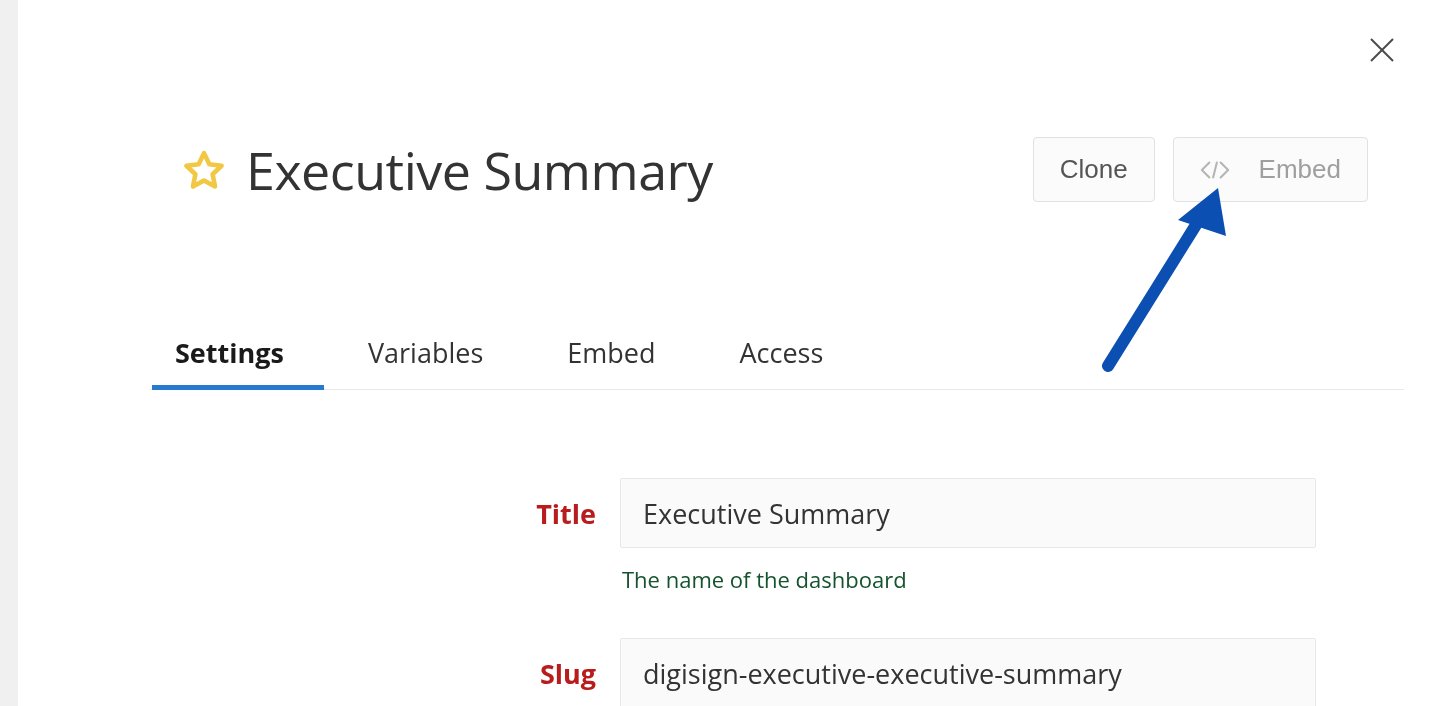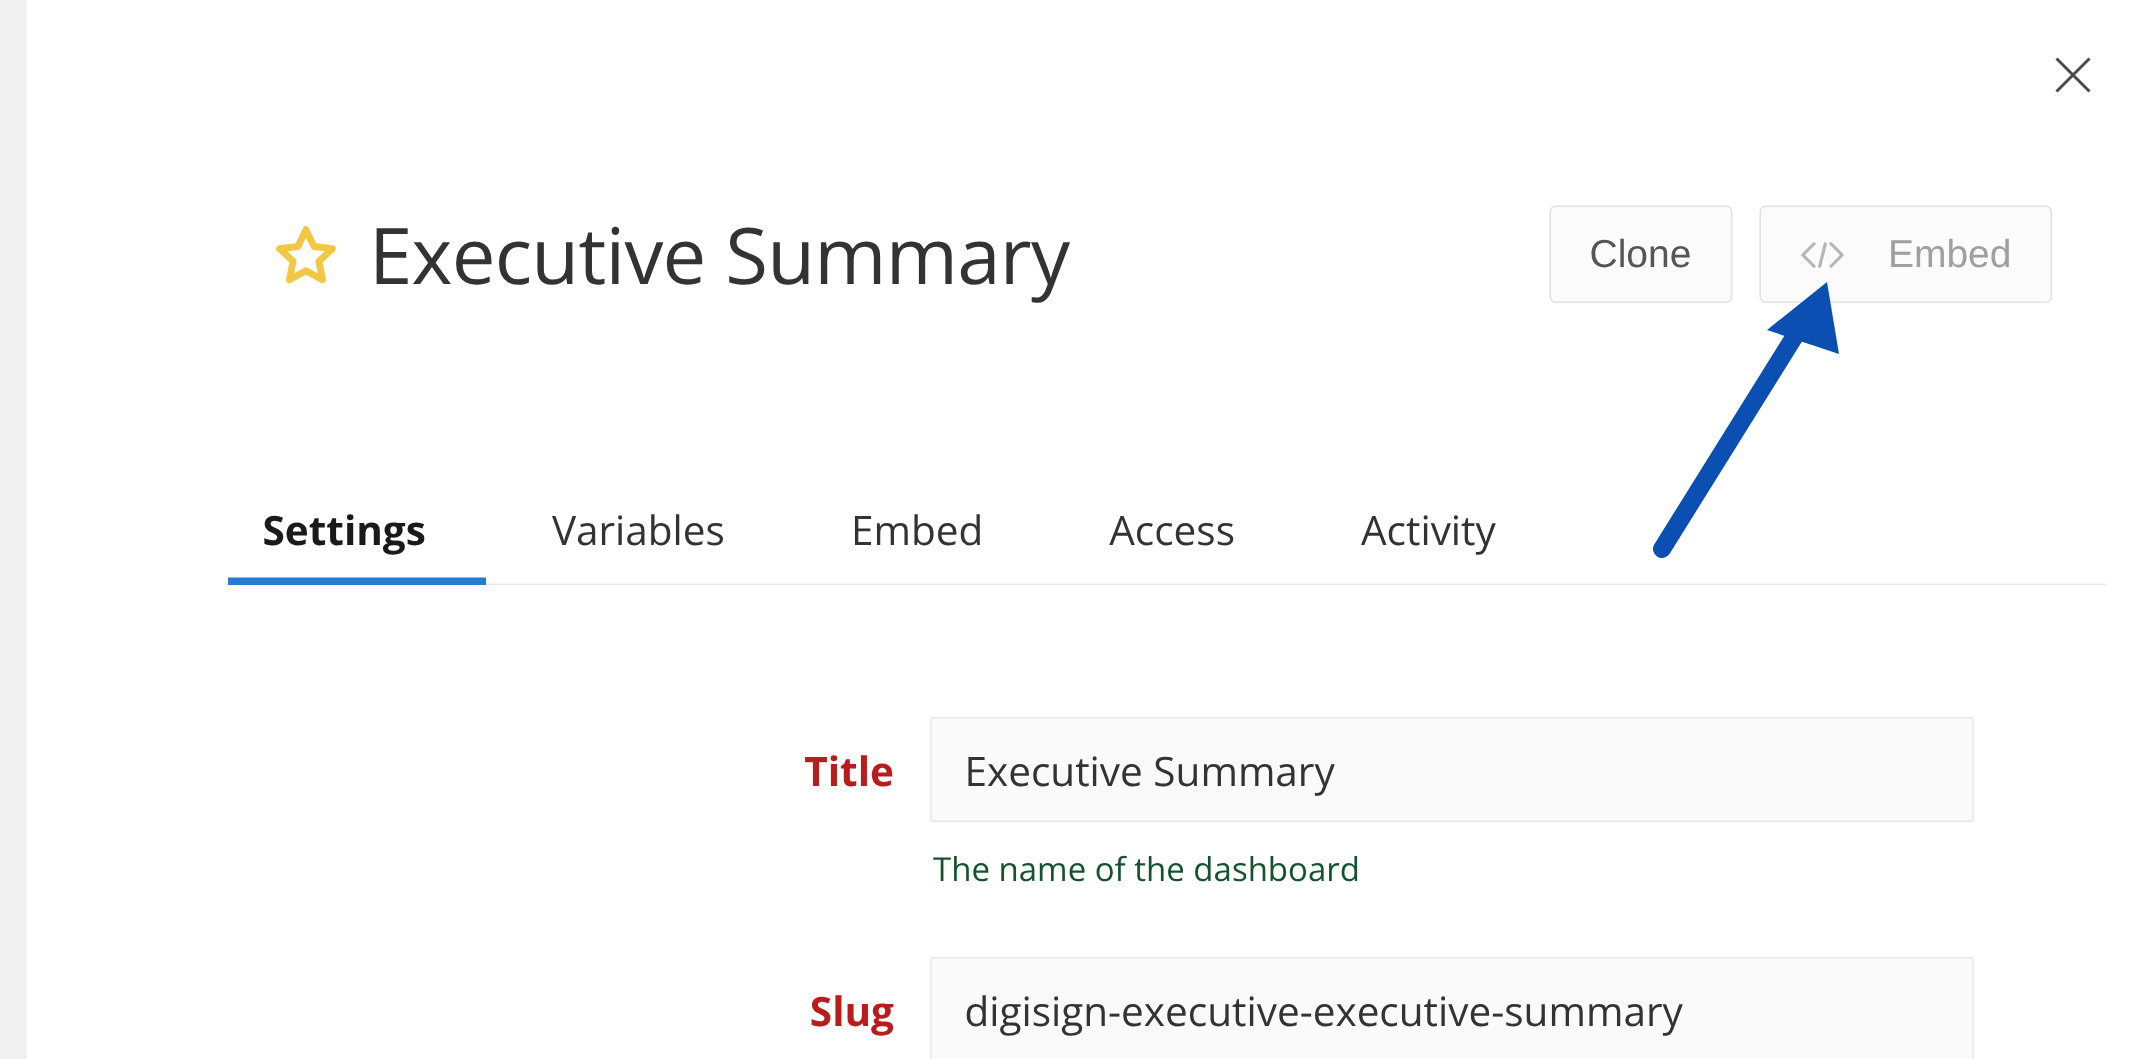--- a/index.html
+++ b/index.html
@@ -200,21 +200,20 @@
         <span>Embed</span>
       </button>
     </div>
   </div>
 
   <div class="tabs">
     <div class="tab active">Settings</div>
     <div class="tab">Variables</div>
     <div class="tab">Embed</div>
     <div class="tab">Access</div>
-    <div class="tab">Activity</div>
   </div>
 
   <div class="form-area">
 
     <div class="form-row">
       <label class="form-label">Title</label>
       <input class="form-input" type="text" value="Executive Summary" style="">
     </div>
     <div class="help-row">
       <div class="help-spacer"></div>

